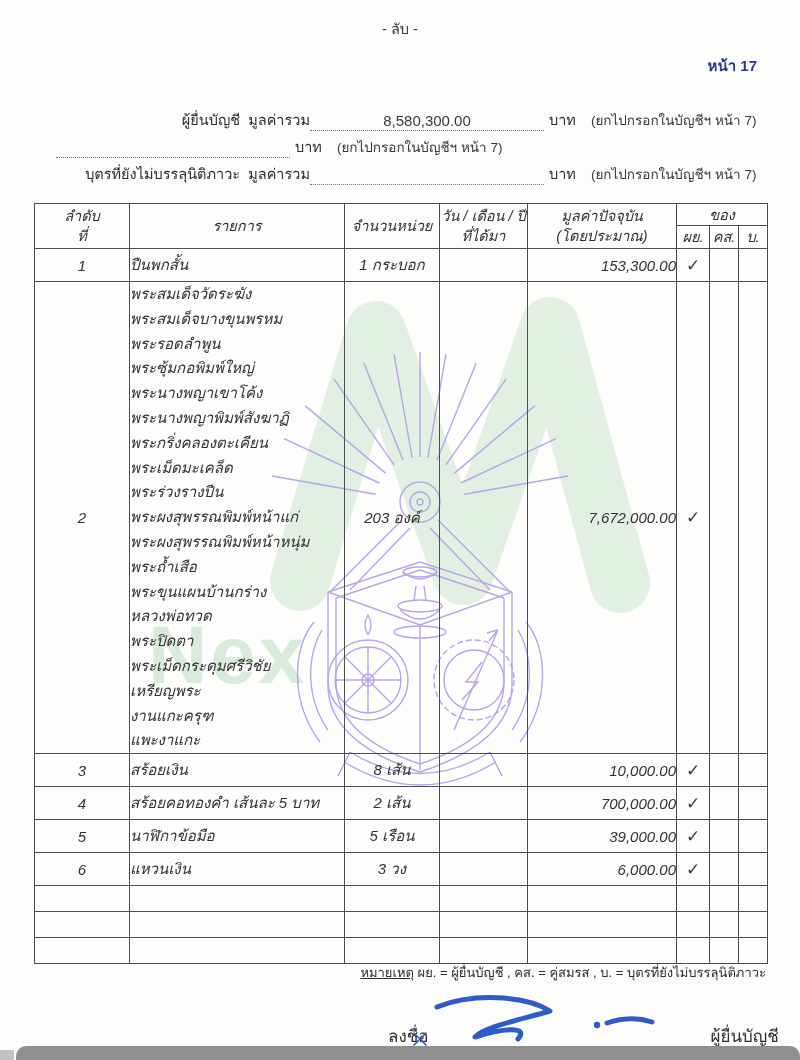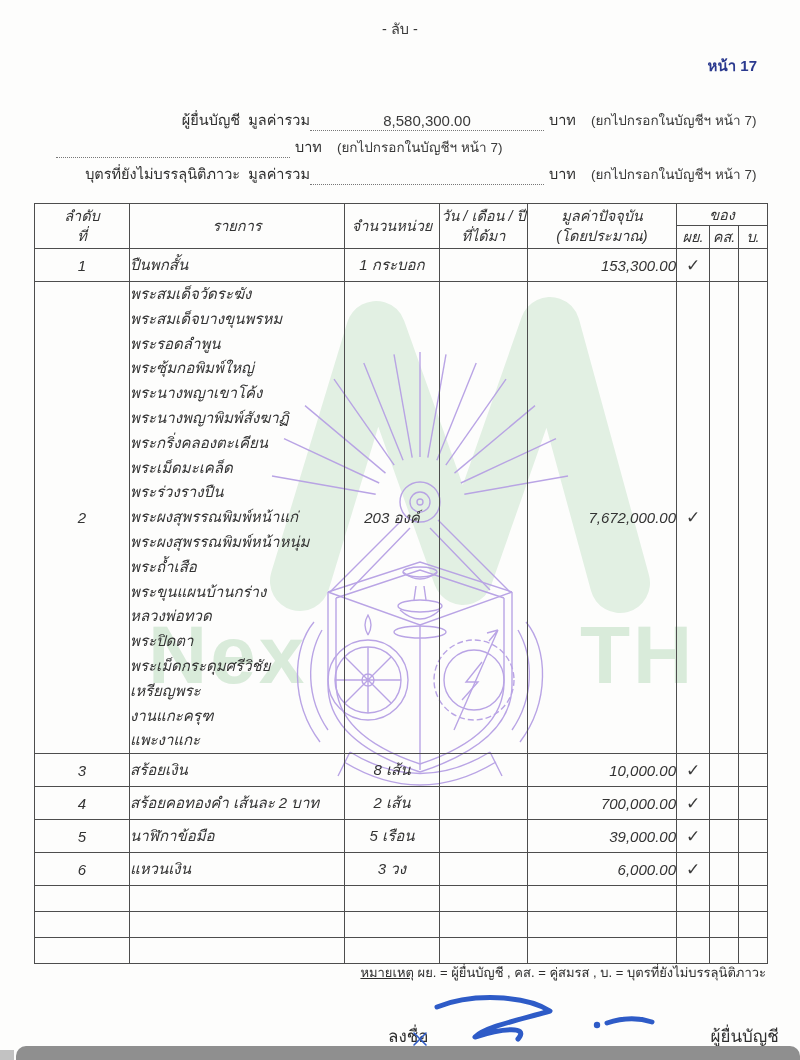--- a/index.html
+++ b/index.html
@@ -54,21 +54,20 @@
 </head>
 <body>
 
 <div class="page">
 
   <svg class="abs wm wm-w" style="left:258px;top:283px;" width="400" height="340" viewBox="0 0 400 340">
     <polyline points="42,298 118,48 205,292 292,44 362,300" fill="none" stroke="#e2f0e3" stroke-width="60" stroke-linecap="round" stroke-linejoin="round"></polyline>
   </svg>
 
   <div class="abs wm wm-letters" style="left:148px;top:608px;">Nex</div>
-  <div class="abs wm wm-letters" style="left:580px;top:608px;">TH</div>
 
   <svg class="abs wm wm-emblem" style="left:250px;top:290px;" width="340" height="520" viewBox="0 0 340 520" fill="none" stroke="#b6a0e4" stroke-width="1.4" opacity="0.95">
 
     <g>
       <line x1="125.7" y1="204.2" x2="22" y2="186"></line>
       <line x1="129.2" y1="193" x2="34" y2="148.6"></line>
       <line x1="135.5" y1="183.1" x2="55" y2="115.6"></line>
       <line x1="144.2" y1="175.2" x2="84" y2="89.2"></line>
       <line x1="153.1" y1="170.3" x2="113.8" y2="72.9"></line>
       <line x1="162.2" y1="167.7" x2="144" y2="64.3"></line>
@@ -229,21 +228,21 @@
           <td class="c-units">8 เส้น</td>
           <td class="c-date"></td>
           <td class="c-value">10,000.00</td>
           <td class="c-owner">✓</td>
           <td class="c-owner"></td>
           <td class="c-owner"></td>
         </tr>
         <tr class="r-norm">
           <td class="c-no">4</td>
           <td class="c-item">
-            <div>สร้อยคอทองคำ เส้นละ 2 บาท</div>
+            <div>สร้อยคอทองคำ เส้นละ 5 บาท</div>
           </td>
           <td class="c-units">2 เส้น</td>
           <td class="c-date"></td>
           <td class="c-value">700,000.00</td>
           <td class="c-owner">✓</td>
           <td class="c-owner"></td>
           <td class="c-owner"></td>
         </tr>
         <tr class="r-norm">
           <td class="c-no">5</td>

